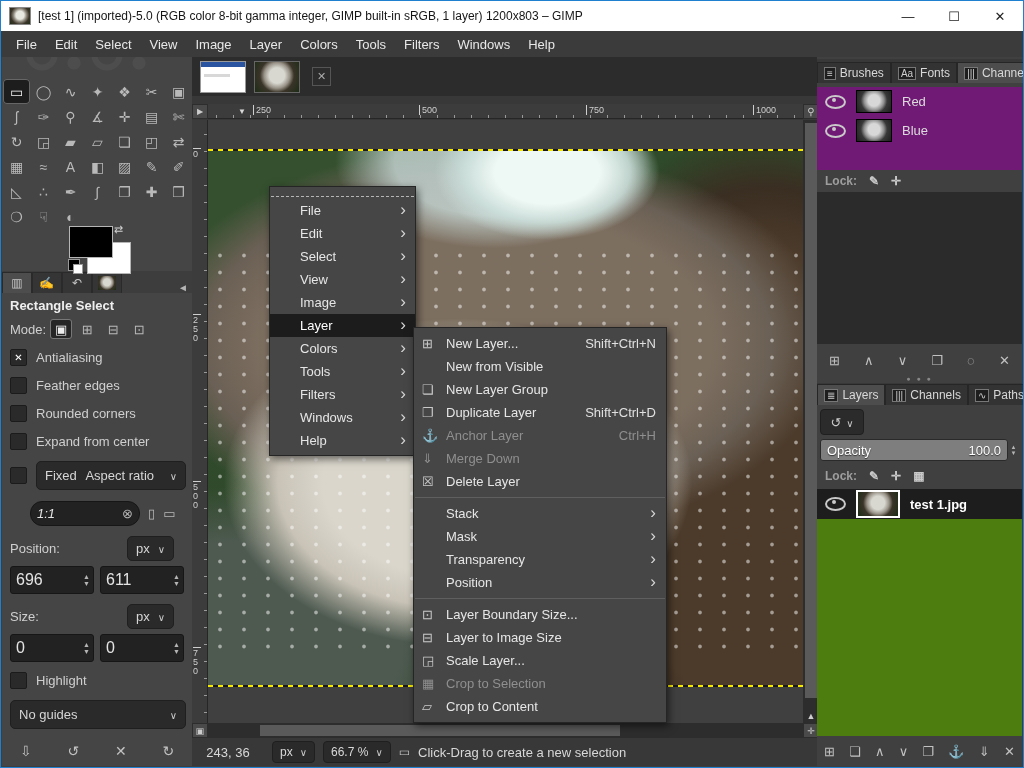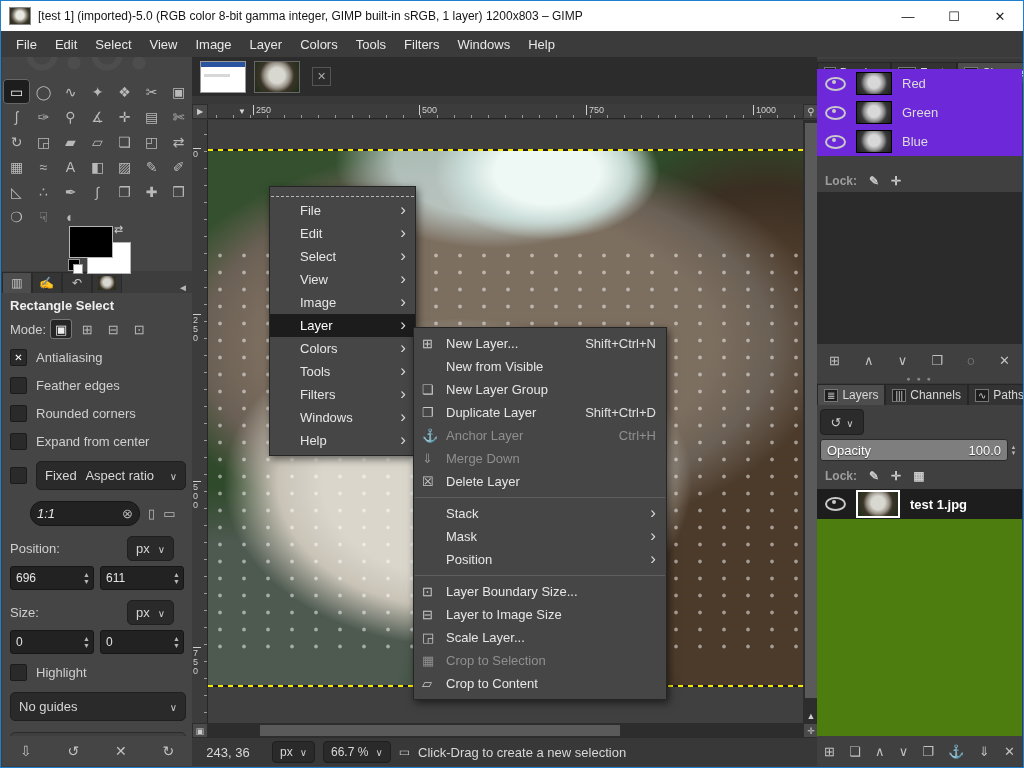--- a/index.html
+++ b/index.html
@@ -42,21 +42,21 @@
   .combo .chev{margin-left:auto;}
   .chev::before{content:"∨";font-size:10px;color:#c9c9c9;}
   .ratio-row{display:flex;align-items:center;gap:8px;margin:0 0 10px 22px;}
   .entry{width:96px;background:#222;border:1px solid #161616;border-radius:12px;padding:4px 6px;display:flex;align-items:center;color:#e4e4e4;}
   .entry .val{font-style:italic;flex:1;}
   .icon-btn{color:#b9b9b9;font-size:13px;}
   .unit-row{display:flex;align-items:center;margin:0 12px 5px 2px;color:#cfcfcf;}
   .unit-combo{margin-left:auto;background:#2a2a2a;border:1px solid #1f1f1f;border-radius:5px;padding:4px 8px;display:flex;align-items:center;gap:8px;color:#d6d6d6;}
   .spin-pair{display:flex;gap:6px;margin:0 0 10px 2px;}
   .spin{width:82px;background:#222;border:1px solid #161616;border-radius:3px;display:flex;align-items:center;}
-  .spin input{width:58px;background:transparent;border:none;color:#e4e4e4;font-size:12px;padding:4px 5px;font-family:"Liberation Sans",sans-serif;}
+  .spin input{width:58px;background:transparent;border:none;color:#e4e4e4;font-size:16px;padding:4px 5px;font-family:"Liberation Sans",sans-serif;}
   .spin-arrows{margin-left:auto;display:flex;flex-direction:column;padding-right:3px;}
   .spin-arrows span{font-size:7px;line-height:7px;color:#b5b5b5;}
   .wide-btn{background:#3f3f3f;border:1px solid #2b2b2b;border-radius:5px;text-align:center;color:#c6c6c6;padding:6px 0;margin:0 0 10px 2px;}
   .to-footer{position:absolute;left:0;bottom:0;width:190px;height:30px;display:flex;align-items:center;justify-content:space-around;color:#c2c2c2;font-size:14px;background:#454545;}
   
   .center{position:absolute;left:191px;top:56px;width:627px;bottom:1px;background:#383838;}
   .tabstrip{position:absolute;left:0;top:0;right:0;height:39px;background:#2c2c2c;display:flex;align-items:center;}
   .img-tab{width:46px;height:32px;margin-left:8px;border:1px solid #666;box-sizing:border-box;}
   .img-tab.shot{background:linear-gradient(#fff,#fff) ,#fff;background-color:#fff;border-color:#999;
     background-image:linear-gradient(90deg,#2a53a0 0 100%),linear-gradient(#d8d8d8 0 100%);background-size:100% 5px,60% 3px;background-position:0 0,3px 12px;background-repeat:no-repeat;}
@@ -96,21 +96,21 @@
   .statusbar{position:absolute;left:0;right:0;bottom:0;height:28px;display:flex;align-items:center;gap:8px;color:#d8d8d8;}
   .sb-pos{width:72px;text-align:center;}
   .sb-combo{background:#2a2a2a;border:1px solid #1f1f1f;border-radius:4px;padding:3px 7px;display:flex;align-items:center;gap:7px;font-size:12px;}
   .sb-icon{color:#c9c9c9;font-size:12px;}
   
   .right-dock{position:absolute;right:1px;top:56px;width:205px;bottom:1px;background:#404040;}
   .rd-tabs{position:absolute;left:0;top:2px;right:0;height:24px;display:flex;align-items:flex-end;background:#383838;}
   .rd-tab{display:flex;align-items:center;gap:4px;padding:3px 6px;color:#d8d8d8;background:#333;border:1px solid #262626;border-bottom:none;font-size:12px;white-space:nowrap;}
   .rd-tab.active{background:#4d4d4d;}
   .rd-tab .tab-ic{font-size:10px;color:#cfcfcf;background:#1e1e1e;border:1px solid #777;padding:0 2px;}
-  .chan-list{position:absolute;left:0;top:12px;right:0;height:87px;background:#6d28d9;}
+  .chan-list{position:absolute;left:0;top:30px;right:0;height:87px;background:#701a75;}
   .chan-row{height:29px;display:flex;align-items:center;gap:10px;padding-left:8px;}
   .eye{width:17px;height:10px;border:2px solid #c9c9c9;border-radius:50%;position:relative;flex:none;}
   .eye::after{content:"";position:absolute;left:5px;top:1px;width:4px;height:4px;border-radius:50%;background:#c9c9c9;}
   .chan-thumb{width:34px;height:21px;border:1px solid #000;background:radial-gradient(circle at 50% 45%,#d8d8d8 0 28%,#909090 48%,#383838 64%,#1e1e1e 100%);}
   .lock-row{height:22px;display:flex;align-items:center;gap:12px;padding-left:8px;color:#9d9d9d;background:#404040;font-size:12px;font-weight:bold;}
   .lock-ic{color:#c9c9c9;font-size:12px;}
   .chan-empty{position:absolute;left:0;top:135px;right:0;height:152px;background:#2b2b2b;}
   .rd-btnrow{position:absolute;left:0;right:0;height:30px;display:flex;align-items:center;justify-content:space-around;color:#c2c2c2;font-size:13px;}
   .drag-dots{position:absolute;left:0;right:0;top:318px;height:8px;text-align:center;color:#888;font-size:7px;line-height:7px;letter-spacing:2px;}
   .rd-tabs2{top:326px;position:absolute;left:0;right:0;height:22px;display:flex;align-items:flex-end;background:#383838;}
@@ -411,25 +411,20 @@
     </div>
     <div class="chan-list">
       <div class="chan-row">
         <span class="eye"></span>
         <span class="chan-thumb"></span>
         <span>Red</span>
       </div>
       <div class="chan-row">
         <span class="eye"></span>
         <span class="chan-thumb"></span>
-        <span>Green</span>
-      </div>
-      <div class="chan-row">
-        <span class="eye"></span>
-        <span class="chan-thumb"></span>
         <span>Blue</span>
       </div>
     </div>
     <div class="lock-row" style="position:absolute;left:0;right:0;top:113px;">
       <span>Lock:</span>
       <span class="lock-ic">✎</span>
       <span class="lock-ic">✛</span>
     </div>
     <div class="chan-empty"></div>
     <div class="rd-btnrow" style="top:288px;">
@@ -583,20 +578,25 @@
         <span class="lbl">Stack</span>
         <span class="sub-arrow"></span>
       </div>
     <div class="sm-item">
         <span class="ic"></span>
         <span class="lbl">Mask</span>
         <span class="sub-arrow"></span>
       </div>
     <div class="sm-item">
         <span class="ic"></span>
+        <span class="lbl">Transparency</span>
+        <span class="sub-arrow"></span>
+      </div>
+    <div class="sm-item">
+        <span class="ic"></span>
         <span class="lbl">Position</span>
         <span class="sub-arrow"></span>
       </div>
     <div class="msep"></div>
     <div class="sm-item">
         <span class="ic">⊡</span>
         <span class="lbl">Layer Boundary Size...</span>
       </div>
     <div class="sm-item">
         <span class="ic">⊟</span>

